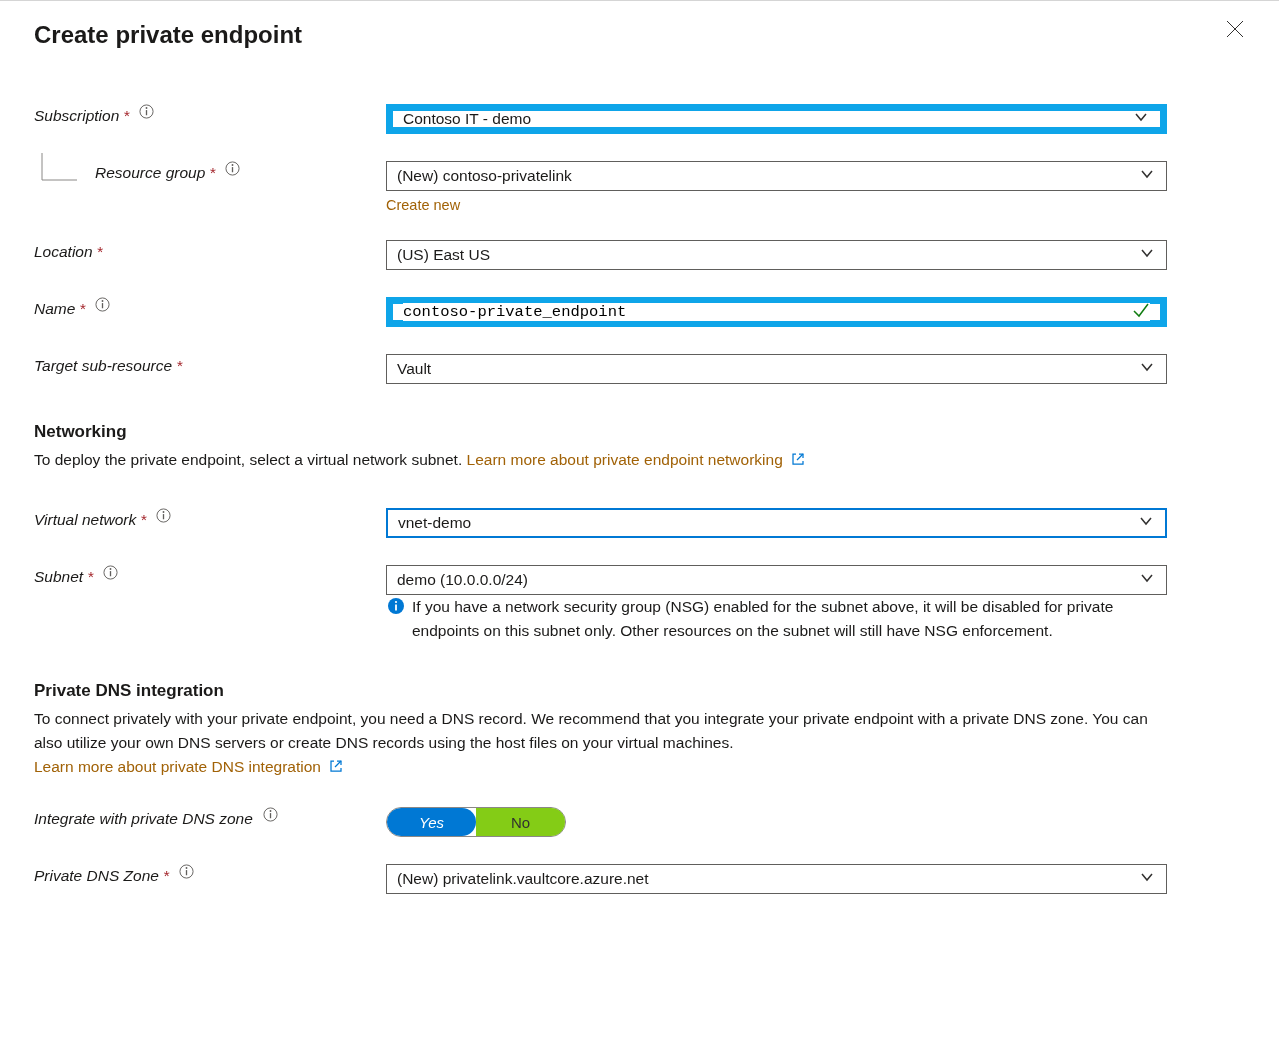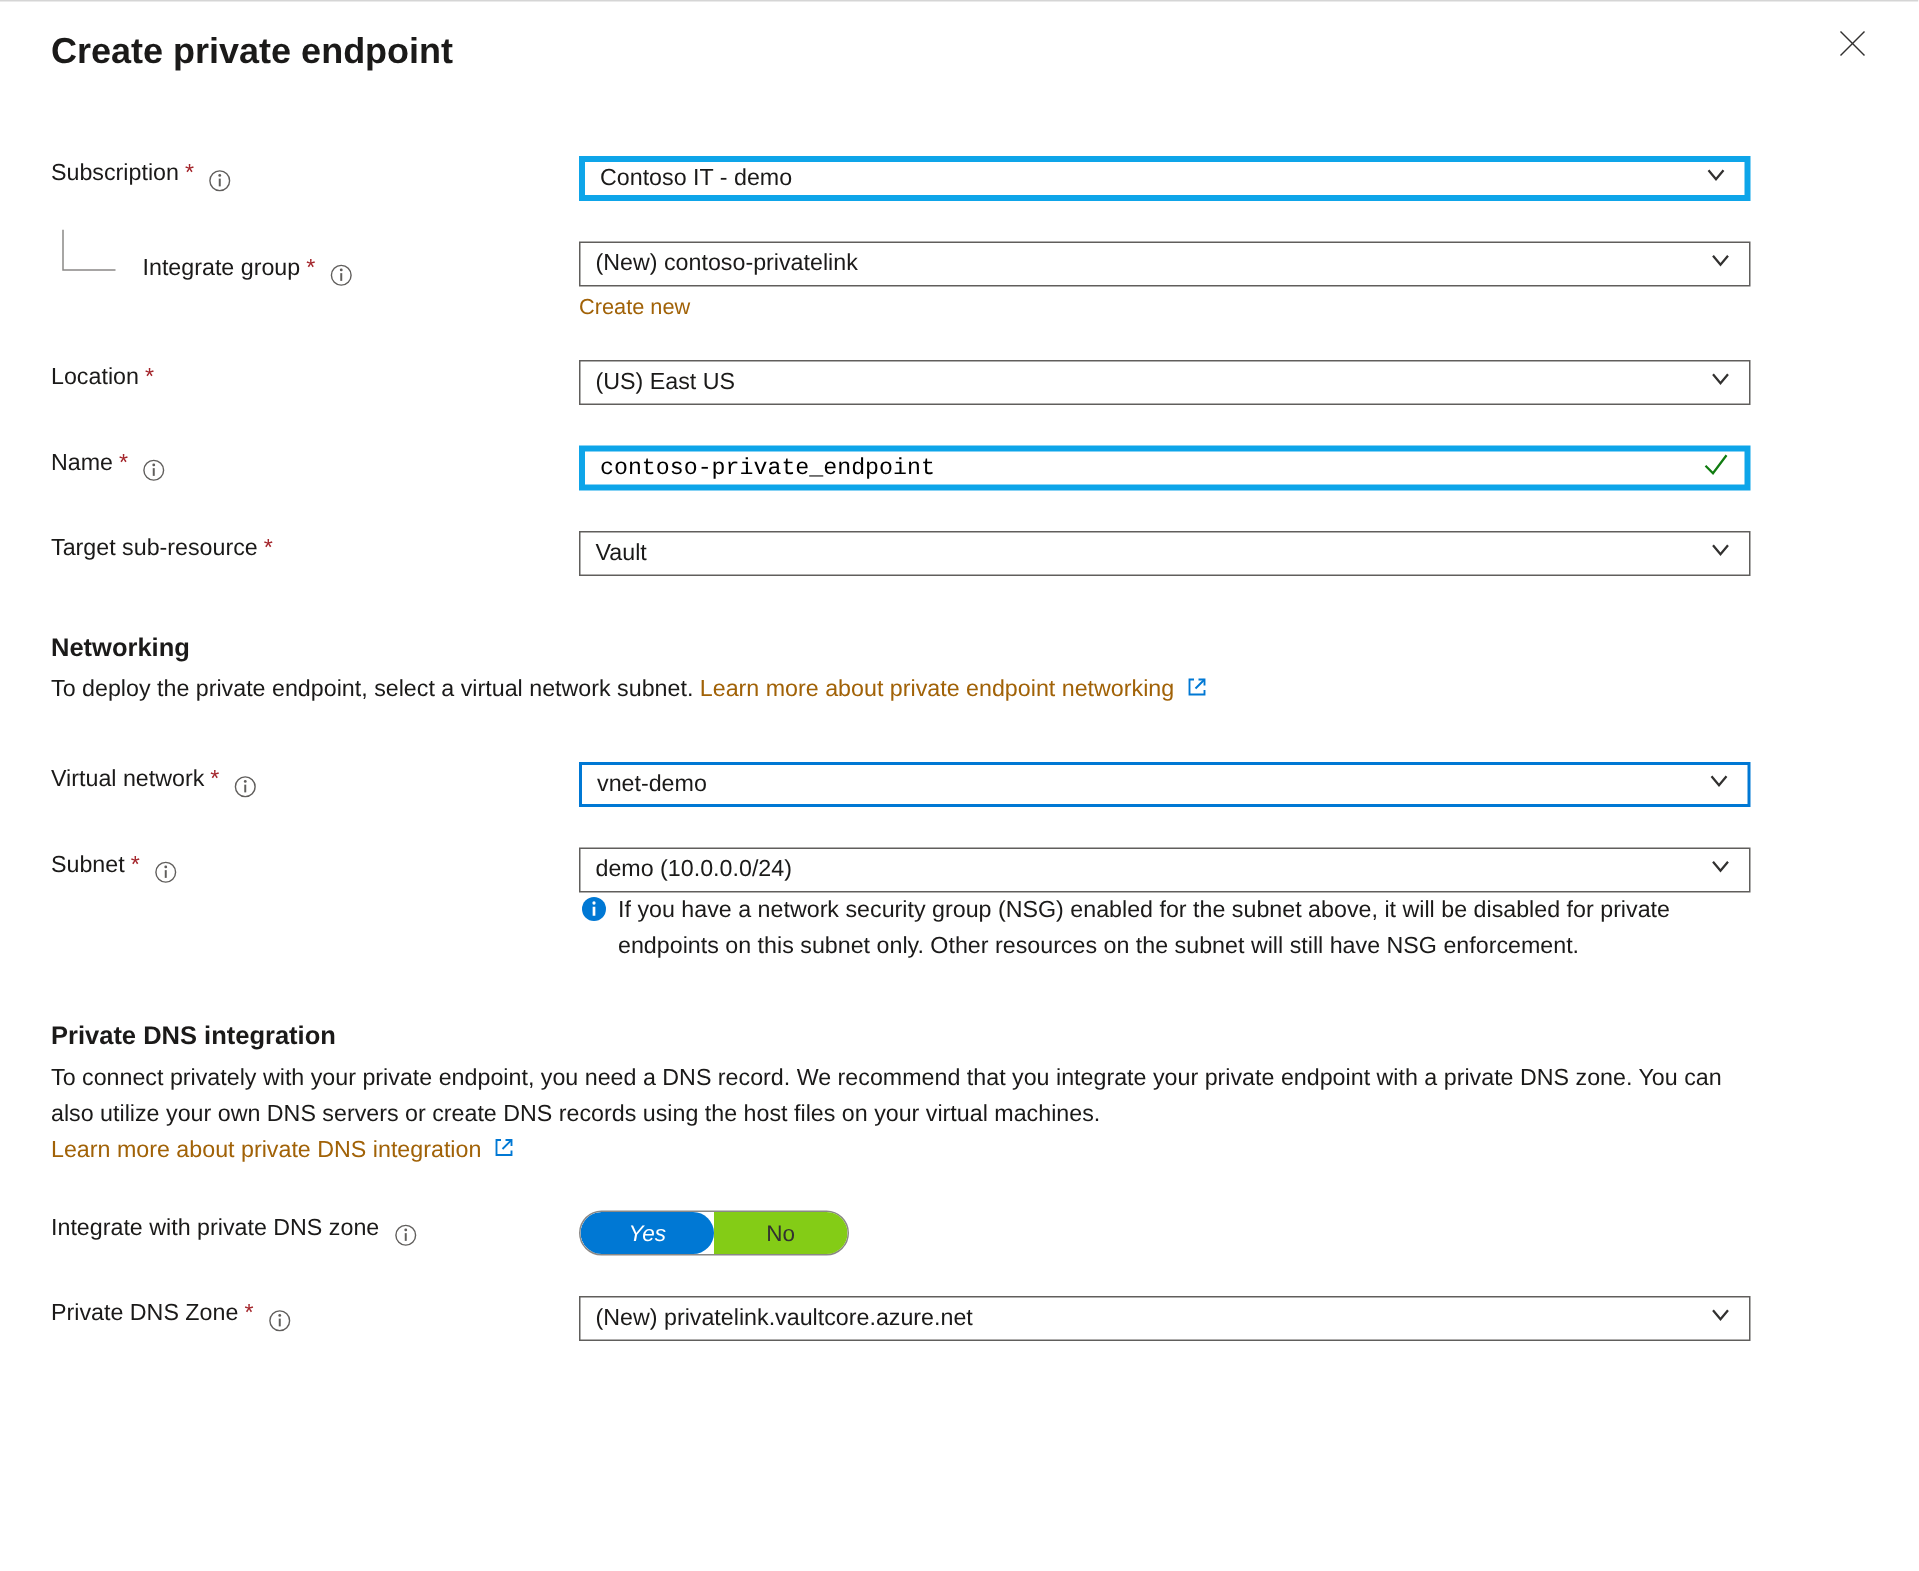--- a/index.html
+++ b/index.html
@@ -11,31 +11,31 @@
       width:1279px;
     }
     .panel { padding: 4px 0 40px 34px; border-top:1px solid #d5d5d5;}
     .header-row { display:flex; align-items:flex-end; height:44px; padding-right:50px;}
     .page-title { font-size:24px; font-weight:600; flex:1;}
     .close-btn { font-size:18px; color:#323130; cursor:pointer; user-select:none;
                  width:28px; height:28px; display:flex; align-items:center;
                  justify-content:center; position:absolute; right:30px; top:15px;}
     .close-btn svg { width:18px; height:18px; stroke:#323130; stroke-width:1;}
     .row { display:flex; align-items:flex-start; margin-top:27px;}
-    .label-col { flex:0 0 352px; display:flex; align-items:flex-end; font-size:15.5px; line-height:24px;}
+    .label-col { flex:0 0 352px; display:flex; align-items:flex-start; font-size:15.5px; line-height:24px;font-style:italic;}
     .label-text { }
     .req { color:#a4262c; margin-left:4px;}
     .info-icon { margin-left:10px; display:inline-flex; width:15px; height:15px;}
     .info-icon svg { width:15px; height:15px;}
     .field-col { flex:1 1 auto; padding-right:112px; display:flex; flex-direction:column;}
     .control { position:relative; height:30px; border:1px solid #605e5c; background:#fff;
                display:flex; align-items:center; padding:0 10px; cursor:pointer;
                font-size:15.5px; width:100%; color:#1b1a19;}
     .control input { border:0; outline:none; width:100%; font-size:15.5px; font-family:Liberation Mono, monospace;}
-    .control.sel-purple { border:4px solid #0ea5e9;}
+    .control.sel-purple { border:7px solid #0ea5e9;}
     .control.sel-blue   { border:2px solid #0078d4;}
     .control .chev { position:absolute; right:12px; top:50%; transform:translateY(-50%);}
     .chev svg { width:14px; height:14px; stroke:#323130; stroke-width:1.5; fill:none;}
     .check-icon { position:absolute; right:10px; top:50%; transform:translateY(-50%);}
     .check-icon svg { width:18px; height:18px; stroke:#107c10; stroke-width:1.5; fill:none;}
     .link { color:#a16207; cursor:pointer;}
     .create-new { margin-top:6px; font-size:14.5px;}
     .tree-elbow { display:flex; align-items:center;}
     .tree-elbow svg { width:40px; height:38px; margin-right:16px; margin-top:-8px;}
     .section-title { font-size:17px; font-weight:600; margin-top:38px;}
@@ -95,21 +95,21 @@
     </div>
   </div>
 
   <div class="row">
     <div class="label-col" style="padding-left:5px;">
       <span class="tree-elbow">
         <svg viewBox="0 0 40 38">
             <path d="M3 0 L3 27 L38 27" stroke="#8a8886" stroke-width="1" fill="none"></path>
           </svg>
       </span>
-      <span class="label-text">Integrate group</span>
+      <span class="label-text">Resource group</span>
       <span class="req">*</span>
       <span class="info-icon">
         <svg viewBox="0 0 16 16">
             <circle cx="8" cy="8" r="7" fill="none" stroke="#605e5c" stroke-width="1"></circle>
             <rect x="7.3" y="6.5" width="1.4" height="5.5" fill="#605e5c"></rect>
             <circle cx="8" cy="4.2" r="1" fill="#605e5c"></circle>
           </svg>
       </span>
     </div>
     <div class="field-col">

